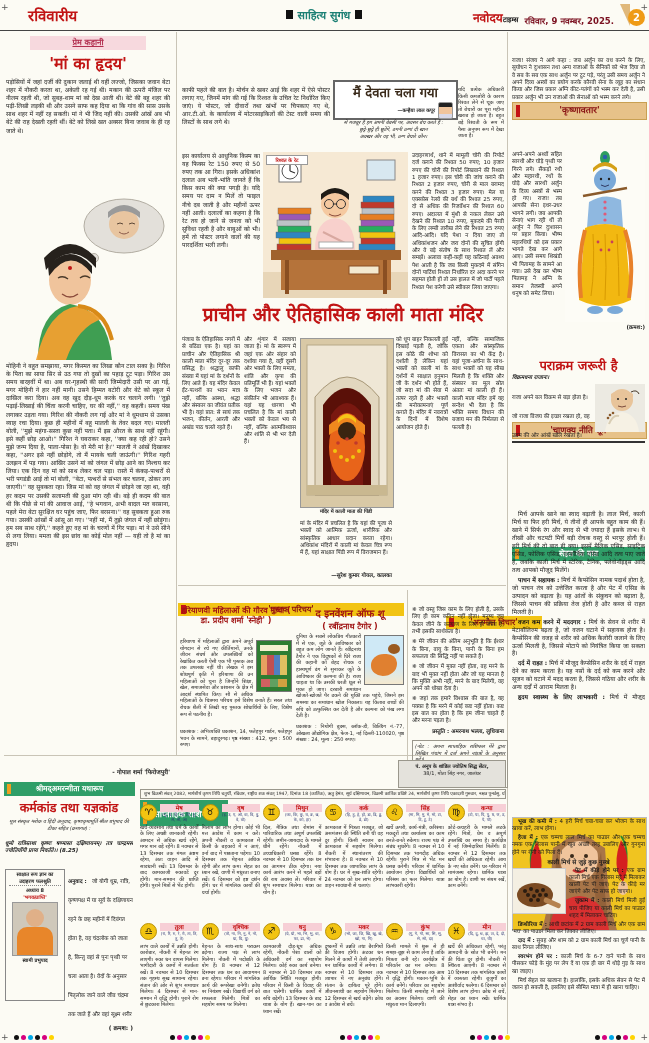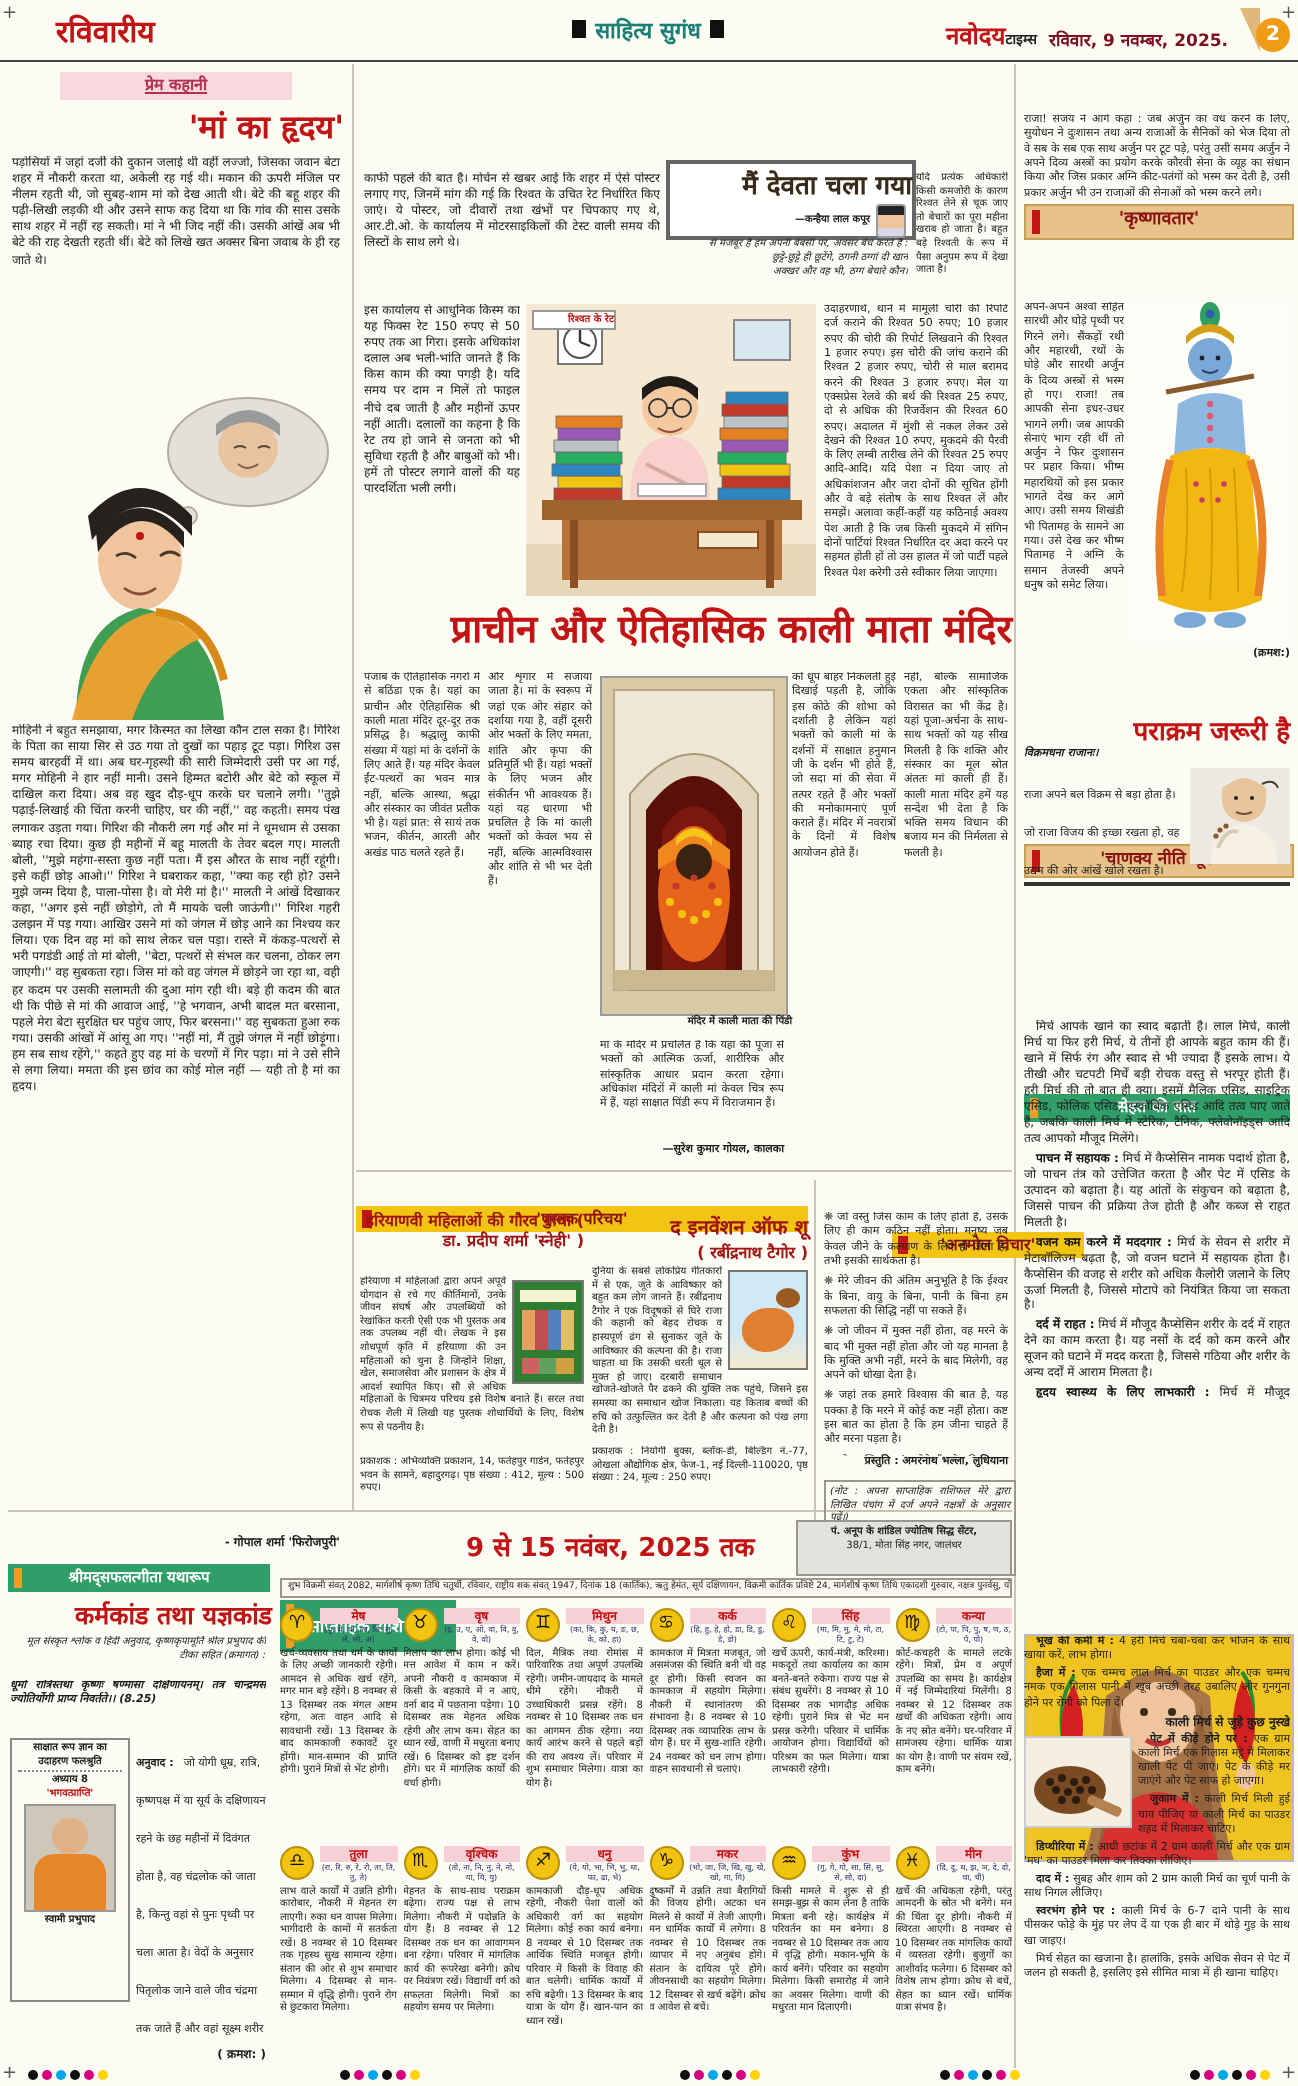--- a/index.html
+++ b/index.html
@@ -1,20 +1,20 @@
 <!DOCTYPE html>
 <html><head>
 <meta charset="utf-8">
 <style>
   html,body{margin:0;padding:0;background:#8a8a8a;}
   #page{position:relative;width:649px;height:1043px;margin:0 auto;background:#fcfbf4;
         font-family:"DejaVu Sans",sans-serif;color:#1c1c1c;overflow:hidden;}
   .abs{position:absolute;}
   .j{text-align:justify;}
-  .c{text-align:right;}
+  .c{text-align:center;}
   .r{text-align:right;}
   .clip{overflow:hidden;}
   .b{font-weight:bold;}
   .i{font-style:italic;}
   .red{color:#c11414;}
   .t45{font-size:4.5px;line-height:1.3;}
   .t5{font-size:5px;line-height:1.32;}
   .t55{font-size:5.5px;line-height:1.33;}
   .t6{font-size:6px;line-height:1.35;}
   .vrule{width:1px;background:#c9c4b6;}
@@ -122,21 +122,21 @@
       <path d="M28,170 Q40,120 70,116 L96,128 Q70,136 58,170 Z" fill="#f0a030" opacity="0.95"></path>
       <path d="M70,116 Q96,118 104,150" stroke="#d88a18" stroke-width="4" fill="none"></path>
     </svg>
   </div>
 
   <div class="abs t6 j clip" style="left:6px;top:362px;width:164px;height:404px;">मोहिनी ने बहुत समझाया, मगर किस्मत का लिखा कौन टाल सका है। गिरिश के पिता का साया सिर से उठ गया तो दुखों का पहाड़ टूट पड़ा। गिरिश उस समय बारहवीं में था। अब घर-गृहस्थी की सारी जिम्मेदारी उसी पर आ गई, मगर मोहिनी ने हार नहीं मानी। उसने हिम्मत बटोरी और बेटे को स्कूल में दाखिल करा दिया। अब वह खुद दौड़-धूप करके घर चलाने लगी। ''तुझे पढ़ाई-लिखाई की चिंता करनी चाहिए, घर की नहीं,'' वह कहती। समय पंख लगाकर उड़ता गया। गिरिश की नौकरी लग गई और मां ने धूमधाम से उसका ब्याह रचा दिया। कुछ ही महीनों में बहू मालती के तेवर बदल गए। मालती बोली, ''मुझे महंगा-सस्ता कुछ नहीं पता। मैं इस औरत के साथ नहीं रहूंगी। इसे कहीं छोड़ आओ।'' गिरिश ने घबराकर कहा, ''क्या कह रही हो? उसने मुझे जन्म दिया है, पाला-पोसा है। वो मेरी मां है।'' मालती ने आंखें दिखाकर कहा, ''अगर इसे नहीं छोड़ोगे, तो मैं मायके चली जाऊंगी।'' गिरिश गहरी उलझन में पड़ गया। आखिर उसने मां को जंगल में छोड़ आने का निश्चय कर लिया। एक दिन वह मां को साथ लेकर चल पड़ा। रास्ते में कंकड़-पत्थरों से भरी पगडंडी आई तो मां बोली, ''बेटा, पत्थरों से संभल कर चलना, ठोकर लग जाएगी।'' वह सुबकता रहा। जिस मां को वह जंगल में छोड़ने जा रहा था, वही हर कदम पर उसकी सलामती की दुआ मांग रही थी। बड़े ही कदम की बात थी कि पीछे से मां की आवाज आई, ''हे भगवान, अभी बादल मत बरसाना, पहले मेरा बेटा सुरक्षित घर पहुंच जाए, फिर बरसना।'' वह सुबकता हुआ रुक गया। उसकी आंखों में आंसू आ गए। ''नहीं मां, मैं तुझे जंगल में नहीं छोड़ूंगा। हम सब साथ रहेंगे,'' कहते हुए वह मां के चरणों में गिर पड़ा। मां ने उसे सीने से लगा लिया। ममता की इस छांव का कोई मोल नहीं — यही तो है मां का हृदय।</div>
   <div class="abs b r t6" style="left:6px;top:768px;width:164px;">- गोपाल शर्मा 'फिरोजपुरी'</div>
 
   <div class="abs greenband" style="left:4px;top:782px;width:131px;height:14px;font-size:7.5px;line-height:14px;">
     <span class="tab"></span>
-    <span>श्रीमद्सफलत्गीता यथारूप</span>
+    <span>श्रीमद्अमरन्गीता यथारूप</span>
   </div>
   <div class="abs b c" style="left:2px;top:799px;width:134px;font-size:12.5px;color:#c11414;">कर्मकांड तथा यज्ञकांड</div>
   <div class="abs t5 i c clip" style="left:5px;top:818px;width:128px;height:20px;">मूल संस्कृत श्लोक व हिंदी अनुवाद, कृष्णकृपामूर्ति श्रील प्रभुपाद की टीका सहित (क्रमागत) :</div>
   <div class="abs t55 b i j clip" style="left:5px;top:840px;width:128px;height:24px;">धूमो रात्रिस्तथा कृष्णः षण्मासा दक्षिणायनम्। तत्र चान्द्रमसं ज्योतिर्योगी प्राप्य निवर्तते।। (8.25)</div>
   <div class="abs clip" style="left:5px;top:868px;width:129px;height:156px;">
     <div style="float:left;width:56px;height:128px;border:1px solid #888;margin:1px 3px 1px 0;padding:1px;text-align:center;">
       <div class="t5 b">साक्षात रूप ज्ञान का</div>
       <div class="t5 b">उदाहरण फलश्रुति</div>
       <div style="border-top:1px dotted #888;margin:1px 2px;"></div>
       <div class="t5 b">अध्याय 8</div>
@@ -298,21 +298,20 @@
 
   <p class="qitem">भोग-बुद्धि का अंत होते ही भोग मिट जाता है।</p>
 </div>
   <div class="abs b r t55" style="left:412px;top:728px;width:92px;">प्रस्तुति : अमरनाथ भल्ला, लुधियाना</div>
   <div class="abs notebox i t5 j" style="left:412px;top:740px;width:90px;height:42px;padding:2px;">(नोट : अपना साप्ताहिक राशिफल मेरे द्वारा लिखित पंचांग में दर्ज अपने नक्षत्रों के अनुसार पढ़ें।)</div>
 
   <div class="abs greenband" style="left:140px;top:760px;width:88px;height:26px;font-size:8.5px;display:flex;align-items:center;justify-content:center;">
     <span class="tab"></span>
     <span>साप्ताहिक राशिफल</span>
   </div>
-  <div class="abs b red" style="left:233px;top:764px;width:160px;font-size:13px;">9 से 15 नवंबर, 2025 तक</div>
   <div class="abs addrbox" style="left:398px;top:760px;width:106px;height:24px;padding-top:2px;">
     <div class="t5 b">पं. अनूप के शांडिल ज्योतिष सिद्ध सेंटर,</div>
     <div class="t5">38/1, मोता सिंह नगर, जालंधर</div>
   </div>
   <div class="abs panchang t45" style="left:140px;top:789px;width:358px;">शुभ विक्रमी संवत् 2082, मार्गशीर्ष कृष्ण तिथि चतुर्थी, रविवार, राष्ट्रीय शक संवत् 1947, दिनांक 18 (कार्तिक), ऋतु हेमंत, सूर्य दक्षिणायन, विक्रमी कार्तिक प्रविष्टे 24, मार्गशीर्ष कृष्ण तिथि एकादशी गुरुवार, नक्षत्र पुनर्वसु, योग शोभन, करण बव।</div>
 
   <div class="abs" id="zgrid" style="left:140px;top:804px;width:366px;height:237px;">
   <div class="zcell">
     <div class="zhead">
       <span class="zicon">♈</span>

